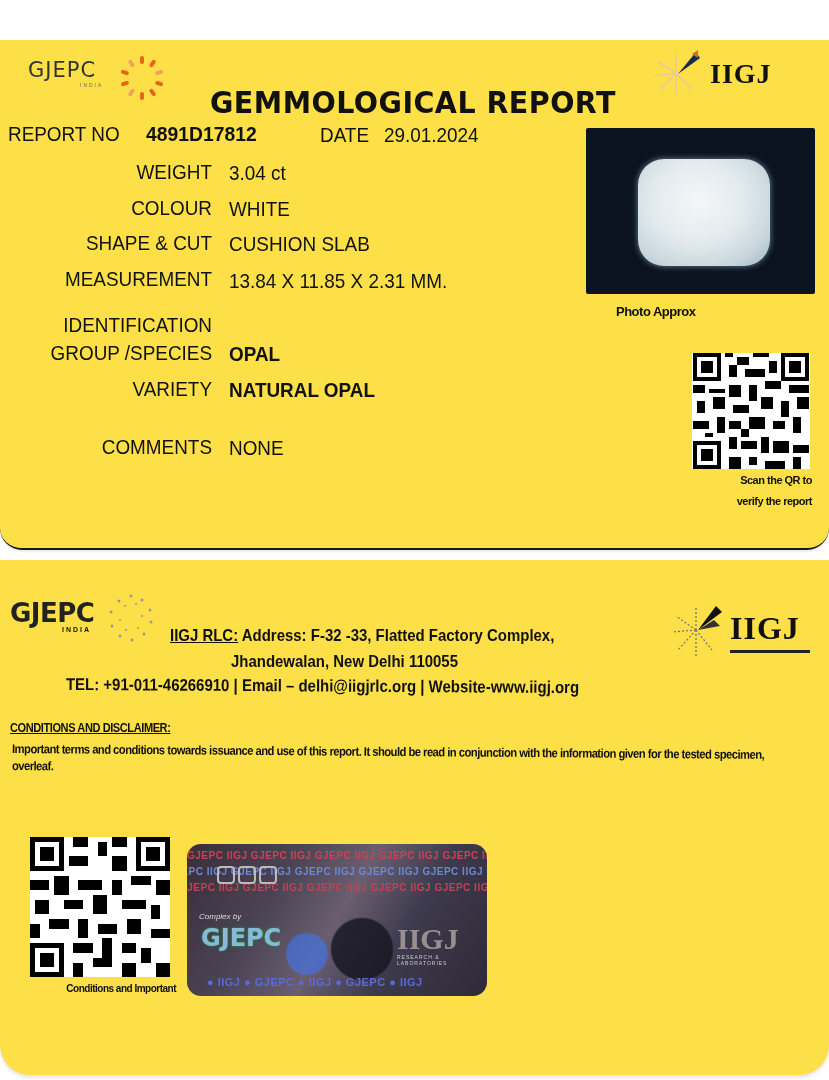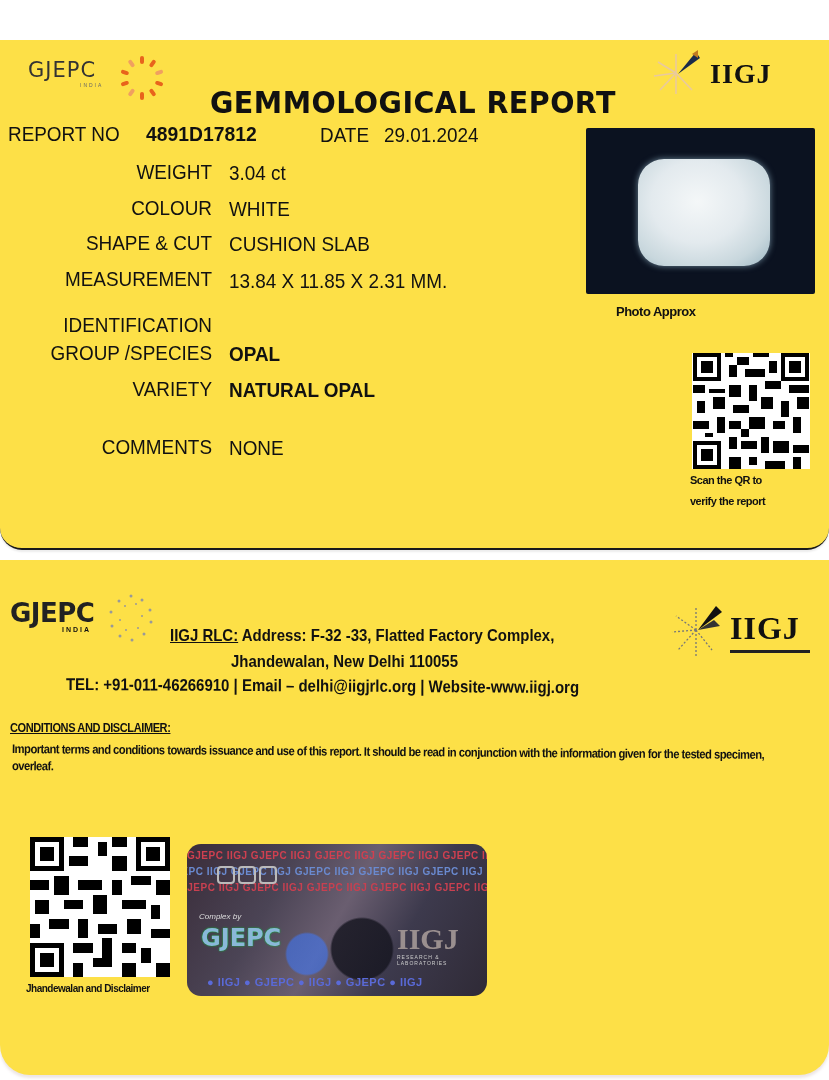--- a/index.html
+++ b/index.html
@@ -60,21 +60,21 @@
   .gem {
     position:absolute; left:52px; top:31px; width:132px; height:107px;
     border-radius:26px;
     background: radial-gradient(ellipse at 45% 40%, #f4f7f8 0%, #e3eaee 45%, #c8d7dd 75%, #9db7c3 100%);
     box-shadow: 0 0 6px rgba(170,210,230,0.6);
   }
   .photo-caption { left:616px; top:256px; font-size:13px; font-weight:bold; letter-spacing:-0.5px;margin-top:8px; }
 
   .qr { position:absolute; background:#fff; }
   .qr svg { display:block; }
-  .qr-caption { font-size:11px; font-weight:bold; letter-spacing:-0.5px; text-align:left; }
+  .qr-caption { font-size:11px; font-weight:bold; letter-spacing:-0.5px; text-align:right; }
 
   
   .gjepc-back { left:10px; top:38px; }
   .gjepc-back .word { font-size:26px; font-weight:bold; color:#222; font-family:"DejaVu Sans", sans-serif; letter-spacing:-0.5px; }
   .gjepc-back .sub { font-size:7px; font-weight:bold; letter-spacing:2px; margin-left:52px; margin-top:-2px; }
   .address-line1 { left:170px; top:66px; font-size:17px; font-weight:bold; white-space:nowrap; transform:scaleX(0.88); transform-origin:left; }
   .address-line1 .u { text-decoration:underline; }
   .address-line2 { left:231px; top:92px; font-size:17px; font-weight:bold; white-space:nowrap; transform:scaleX(0.88); transform-origin:left; }
   .contact-line { left:66px; top:115px; font-size:17px; font-weight:bold; white-space:nowrap; transform:scaleX(0.88) rotate(0.3deg); transform-origin:left; }
   .iigj-back { left:668px; top:40px; }
@@ -315,21 +315,21 @@
           <rect x="15" y="21" width="2" height="4"></rect>
         <rect x="19" y="22" width="3" height="2"></rect>
           <rect x="23" y="23" width="2" height="3"></rect>
           <rect x="9" y="26" width="2" height="3"></rect>
           <rect x="13" y="25" width="4" height="2"></rect>
         <rect x="19" y="26" width="3" height="3"></rect>
           <rect x="26" y="26" width="3" height="3"></rect>
       </g>
     </svg>
   </div>
-  <div class="abs qr-caption" style="left:26px; top:423px; width:150px; font-size:10px;">Jhandewalan and Disclaimer</div>
+  <div class="abs qr-caption" style="left:26px; top:423px; width:150px; font-size:10px;">Conditions and Important</div>
 
   <div class="abs hologram">
     <div class="holo-row" style="top:6px; color:#d04050;">GJEPC IIGJ GJEPC IIGJ GJEPC IIGJ GJEPC IIGJ GJEPC IIGJ</div>
     <div class="holo-row" style="top:22px; left:-20px; color:#6a8ad0;">GJEPC IIGJ GJEPC IIGJ GJEPC IIGJ GJEPC IIGJ GJEPC IIGJ</div>
     <div class="holo-row" style="top:38px; left:-8px; color:#c84050;">GJEPC IIGJ GJEPC IIGJ GJEPC IIGJ GJEPC IIGJ GJEPC IIGJ</div>
     <div style="position:absolute;left:30px;top:22px;">
       <span style="display:inline-block;width:14px;height:14px;border:2px solid #bbb;border-radius:4px;margin-right:3px;"></span><span style="display:inline-block;width:14px;height:14px;border:2px solid #bbb;border-radius:4px;margin-right:3px;"></span><span style="display:inline-block;width:14px;height:14px;border:2px solid #bbb;border-radius:4px;"></span>
     </div>
     <div style="position:absolute;left:12px;top:68px;font-size:8px;color:#ddd;font-style:italic;">Complex by</div>
     <div class="holo-gjepc">GJEPC</div>

